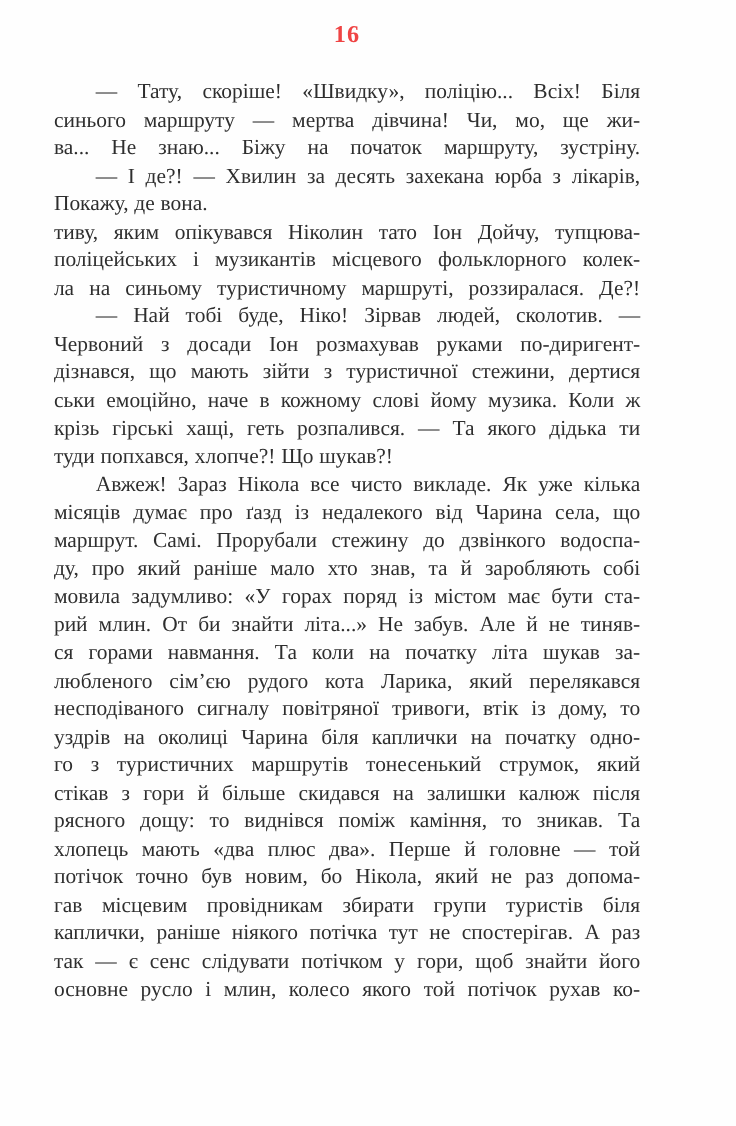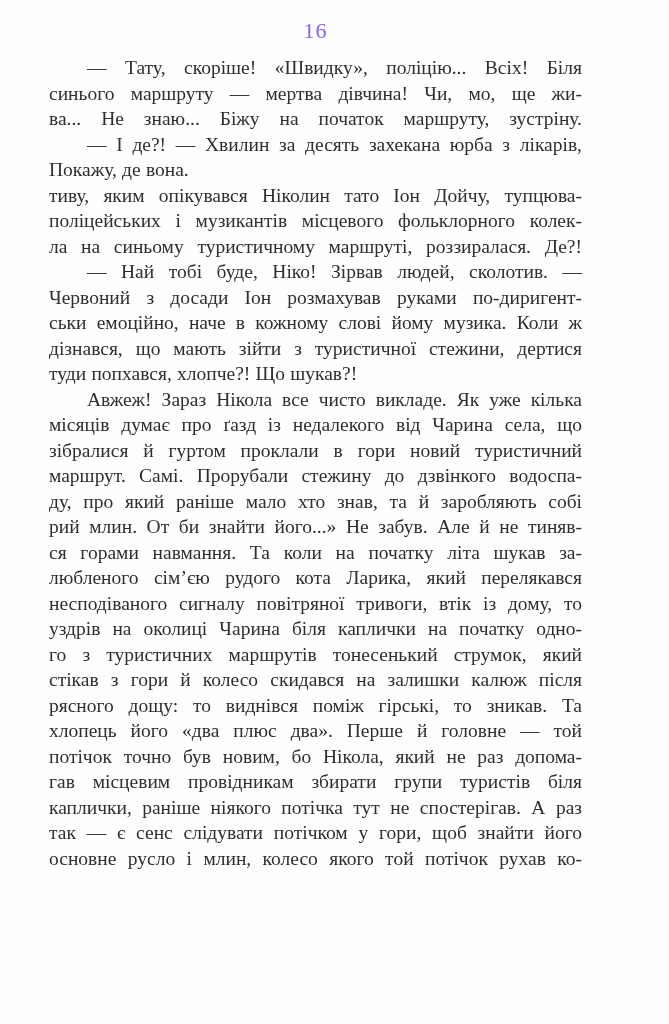--- a/index.html
+++ b/index.html
@@ -16,27 +16,27 @@
     font-family: "Liberation Serif", serif;
     color: #2e2e2e;
   }
   .page-number {
     position: absolute;
     top: 18px;
     left: 49px;
     width: 533px;
     text-align: center;
     font-size: 22px;
-    font-weight: normal;
+    font-weight: bold;
     letter-spacing: 1px;
-    color: #8b5cf6;
+    color: #ef4444;
   }
   .text-block {
     position: absolute;
-    top: 55px;
+    top: 71px;
     left: 49px;
     width: 533px;
     font-size: 19.5px;
     line-height: 25.5px;
   }
   .line {
     white-space: nowrap;
     text-align: justify;
     text-align-last: justify;
     word-spacing: 0.02em;
@@ -57,36 +57,37 @@
       <div class="line indent">— Тату, скоріше! «Швидку», поліцію... Всіх! Біля</div>
       <div class="line">синього маршруту — мертва дівчина! Чи, мо, ще жи-</div>
       <div class="line">ва... Не знаю... Біжу на початок маршруту, зустріну.</div>
       <div class="line indent">— І де?! — Хвилин за десять захекана юрба з лікарів,</div>
       <div class="line end">Покажу, де вона.</div>
       <div class="line">тиву, яким опікувався Ніколин тато Іон Дойчу, тупцюва-</div>
       <div class="line">поліцейських і музикантів місцевого фольклорного колек-</div>
       <div class="line">ла на синьому туристичному маршруті, роззиралася. Де?!</div>
       <div class="line indent">— Най тобі буде, Ніко! Зірвав людей, сколотив. —</div>
       <div class="line">Червоний з досади Іон розмахував руками по-диригент-</div>
+      <div class="line">дізнався, що мають зійти з туристичної стежини, дертися</div>
       <div class="line">ськи емоційно, наче в кожному слові йому музика. Коли ж</div>
-      <div class="line">дізнався, що мають зійти з туристичної стежини, дертися</div>
+      <div class="line">крізь гірські хащі, геть розпалився. — Та якого дідька ти</div>
       <div class="line end">туди попхався, хлопче?! Що шукав?!</div>
       <div class="line indent">Авжеж! Зараз Нікола все чисто викладе. Як уже кілька</div>
       <div class="line">місяців думає про ґазд із недалекого від Чарина села, що</div>
-      <div class="line">зібралися й гуртом проклали в гори новий туристичний</div>
       <div class="line">маршрут. Самі. Прорубали стежину до дзвінкого водоспа-</div>
       <div class="line">ду, про який раніше мало хто знав, та й заробляють собі</div>
-      <div class="line">рий млин. От би знайти його...» Не забув. Але й не тиняв-</div>
+      <div class="line">мовила задумливо: «У горах поряд із містом має бути ста-</div>
+      <div class="line">рий млин. От би знайти літа...» Не забув. Але й не тиняв-</div>
       <div class="line">ся горами навмання. Та коли на початку літа шукав за-</div>
       <div class="line">любленого сім’єю рудого кота Ларика, який перелякався</div>
       <div class="line">несподіваного сигналу повітряної тривоги, втік із дому, то</div>
       <div class="line">уздрів на околиці Чарина біля каплички на початку одно-</div>
       <div class="line">го з туристичних маршрутів тонесенький струмок, який</div>
-      <div class="line">стікав з гори й колесо скидався на залишки калюж після</div>
-      <div class="line">рясного дощу: то виднівся поміж гірські, то зникав. Та</div>
-      <div class="line">хлопець його «два плюс два». Перше й головне — той</div>
+      <div class="line">стікав з гори й більше скидався на залишки калюж після</div>
+      <div class="line">рясного дощу: то виднівся поміж каміння, то зникав. Та</div>
+      <div class="line">хлопець мають «два плюс два». Перше й головне — той</div>
       <div class="line">потічок точно був новим, бо Нікола, який не раз допома-</div>
       <div class="line">гав місцевим провідникам збирати групи туристів біля</div>
       <div class="line">каплички, раніше ніякого потічка тут не спостерігав. А раз</div>
       <div class="line">так — є сенс слідувати потічком у гори, щоб знайти його</div>
       <div class="line">основне русло і млин, колесо якого той потічок рухав ко-</div>
     </div>
 </div>
 
 </body></html>

